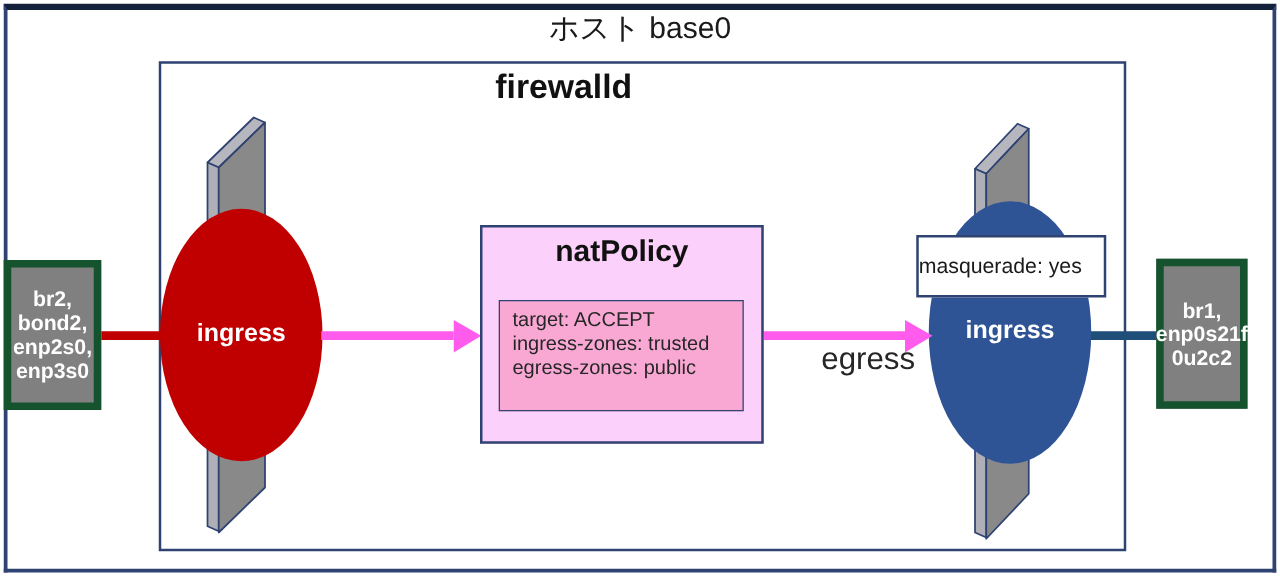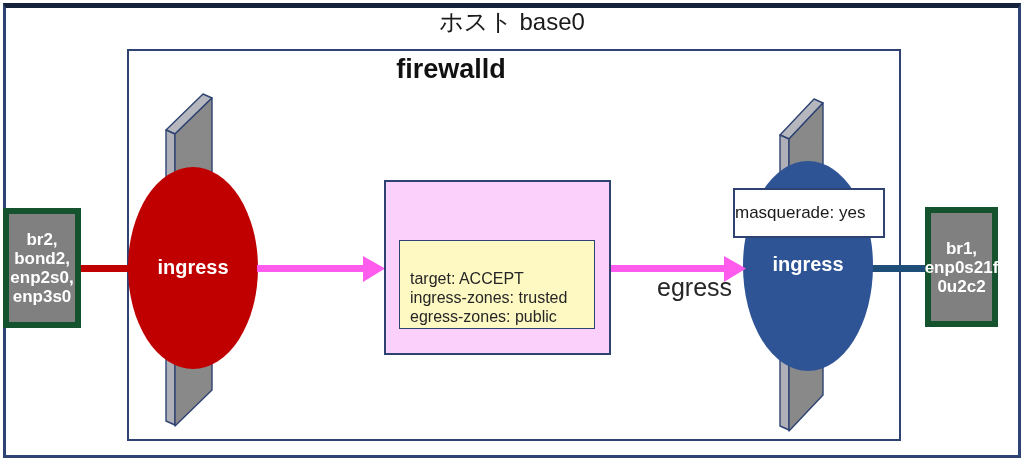--- a/index.html
+++ b/index.html
@@ -48,22 +48,22 @@
   .natpolicy-box {
     left:384px; top:180px; width:227px; height:175px;
     background:#FBD0FA; border:2px solid #2E4372; box-sizing:border-box; z-index:3;
   }
   .natpolicy-title {
     margin-top:6px; text-align:center;
     font-size:24px; font-weight:bold; color:#111111;
   }
   .natpolicy-inner {
     position:absolute; left:13px; top:58px; width:196px; height:89px;
-    background:#fef9c3; border:1.5px solid #2E4372; box-sizing:border-box;
-    padding:28px 0 0 10px; font-size:16px; line-height:19px; color:#262626;
+    background:#f9a8d4; border:1.5px solid #2E4372; box-sizing:border-box;
+    padding:6px 0 0 10px; font-size:16px; line-height:19px; color:#262626;
   }
 
   
   .masquerade-box {
     left:733px; top:188px; width:152px; height:50px;
     background:#ffffff; border:2px solid #2E4372; box-sizing:border-box;
     display:flex; align-items:center; 
     font-size:17px; color:#1A1A1A; z-index:4;
   }
 
@@ -132,20 +132,21 @@
   <div class="abs if-box if-box-right">
     <span>br1,</span>
     <span>enp0s21f</span>
     <span>0u2c2</span>
   </div>
 
   <div class="abs zone-label zone-label-trusted">ingress</div>
   <div class="abs zone-label zone-label-public">ingress</div>
 
   <div class="abs natpolicy-box">
+    <div class="natpolicy-title">natPolicy</div>
     <div class="natpolicy-inner">
       <div>target: ACCEPT</div>
       <div>ingress-zones: trusted</div>
       <div>egress-zones: public</div>
     </div>
   </div>
 
   <div class="abs masquerade-box">
     <span>masquerade: yes</span>
   </div>

